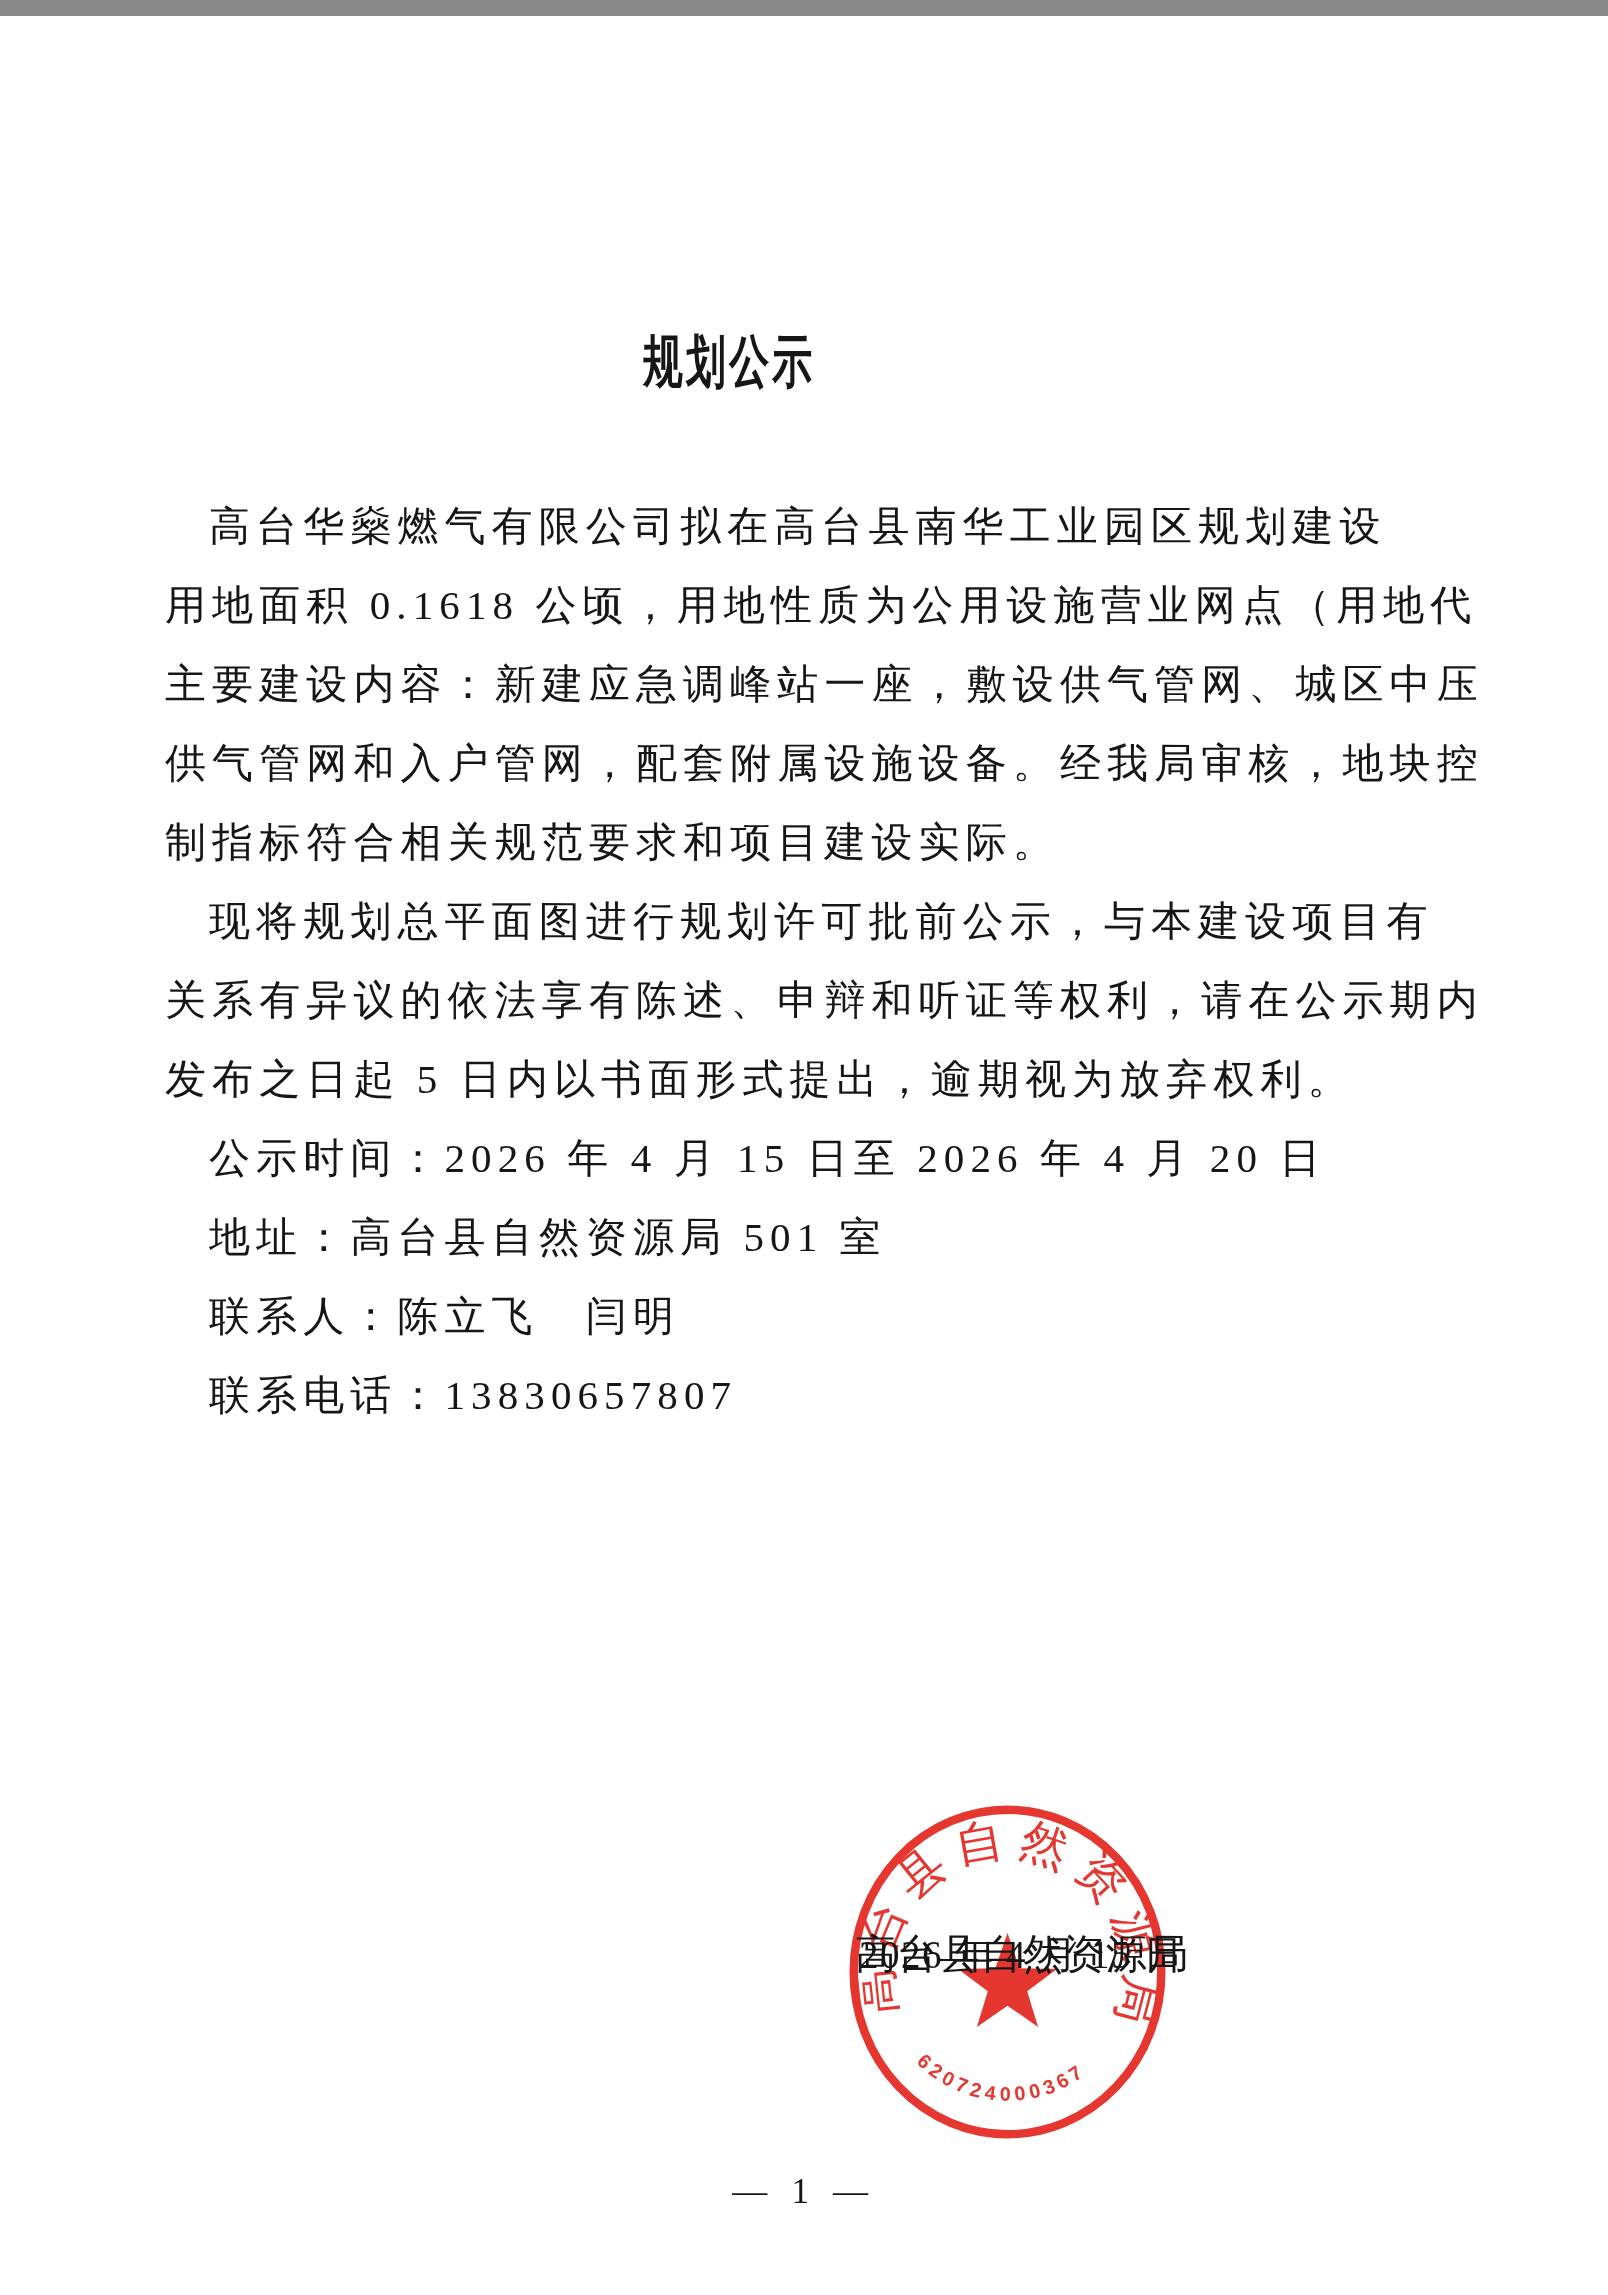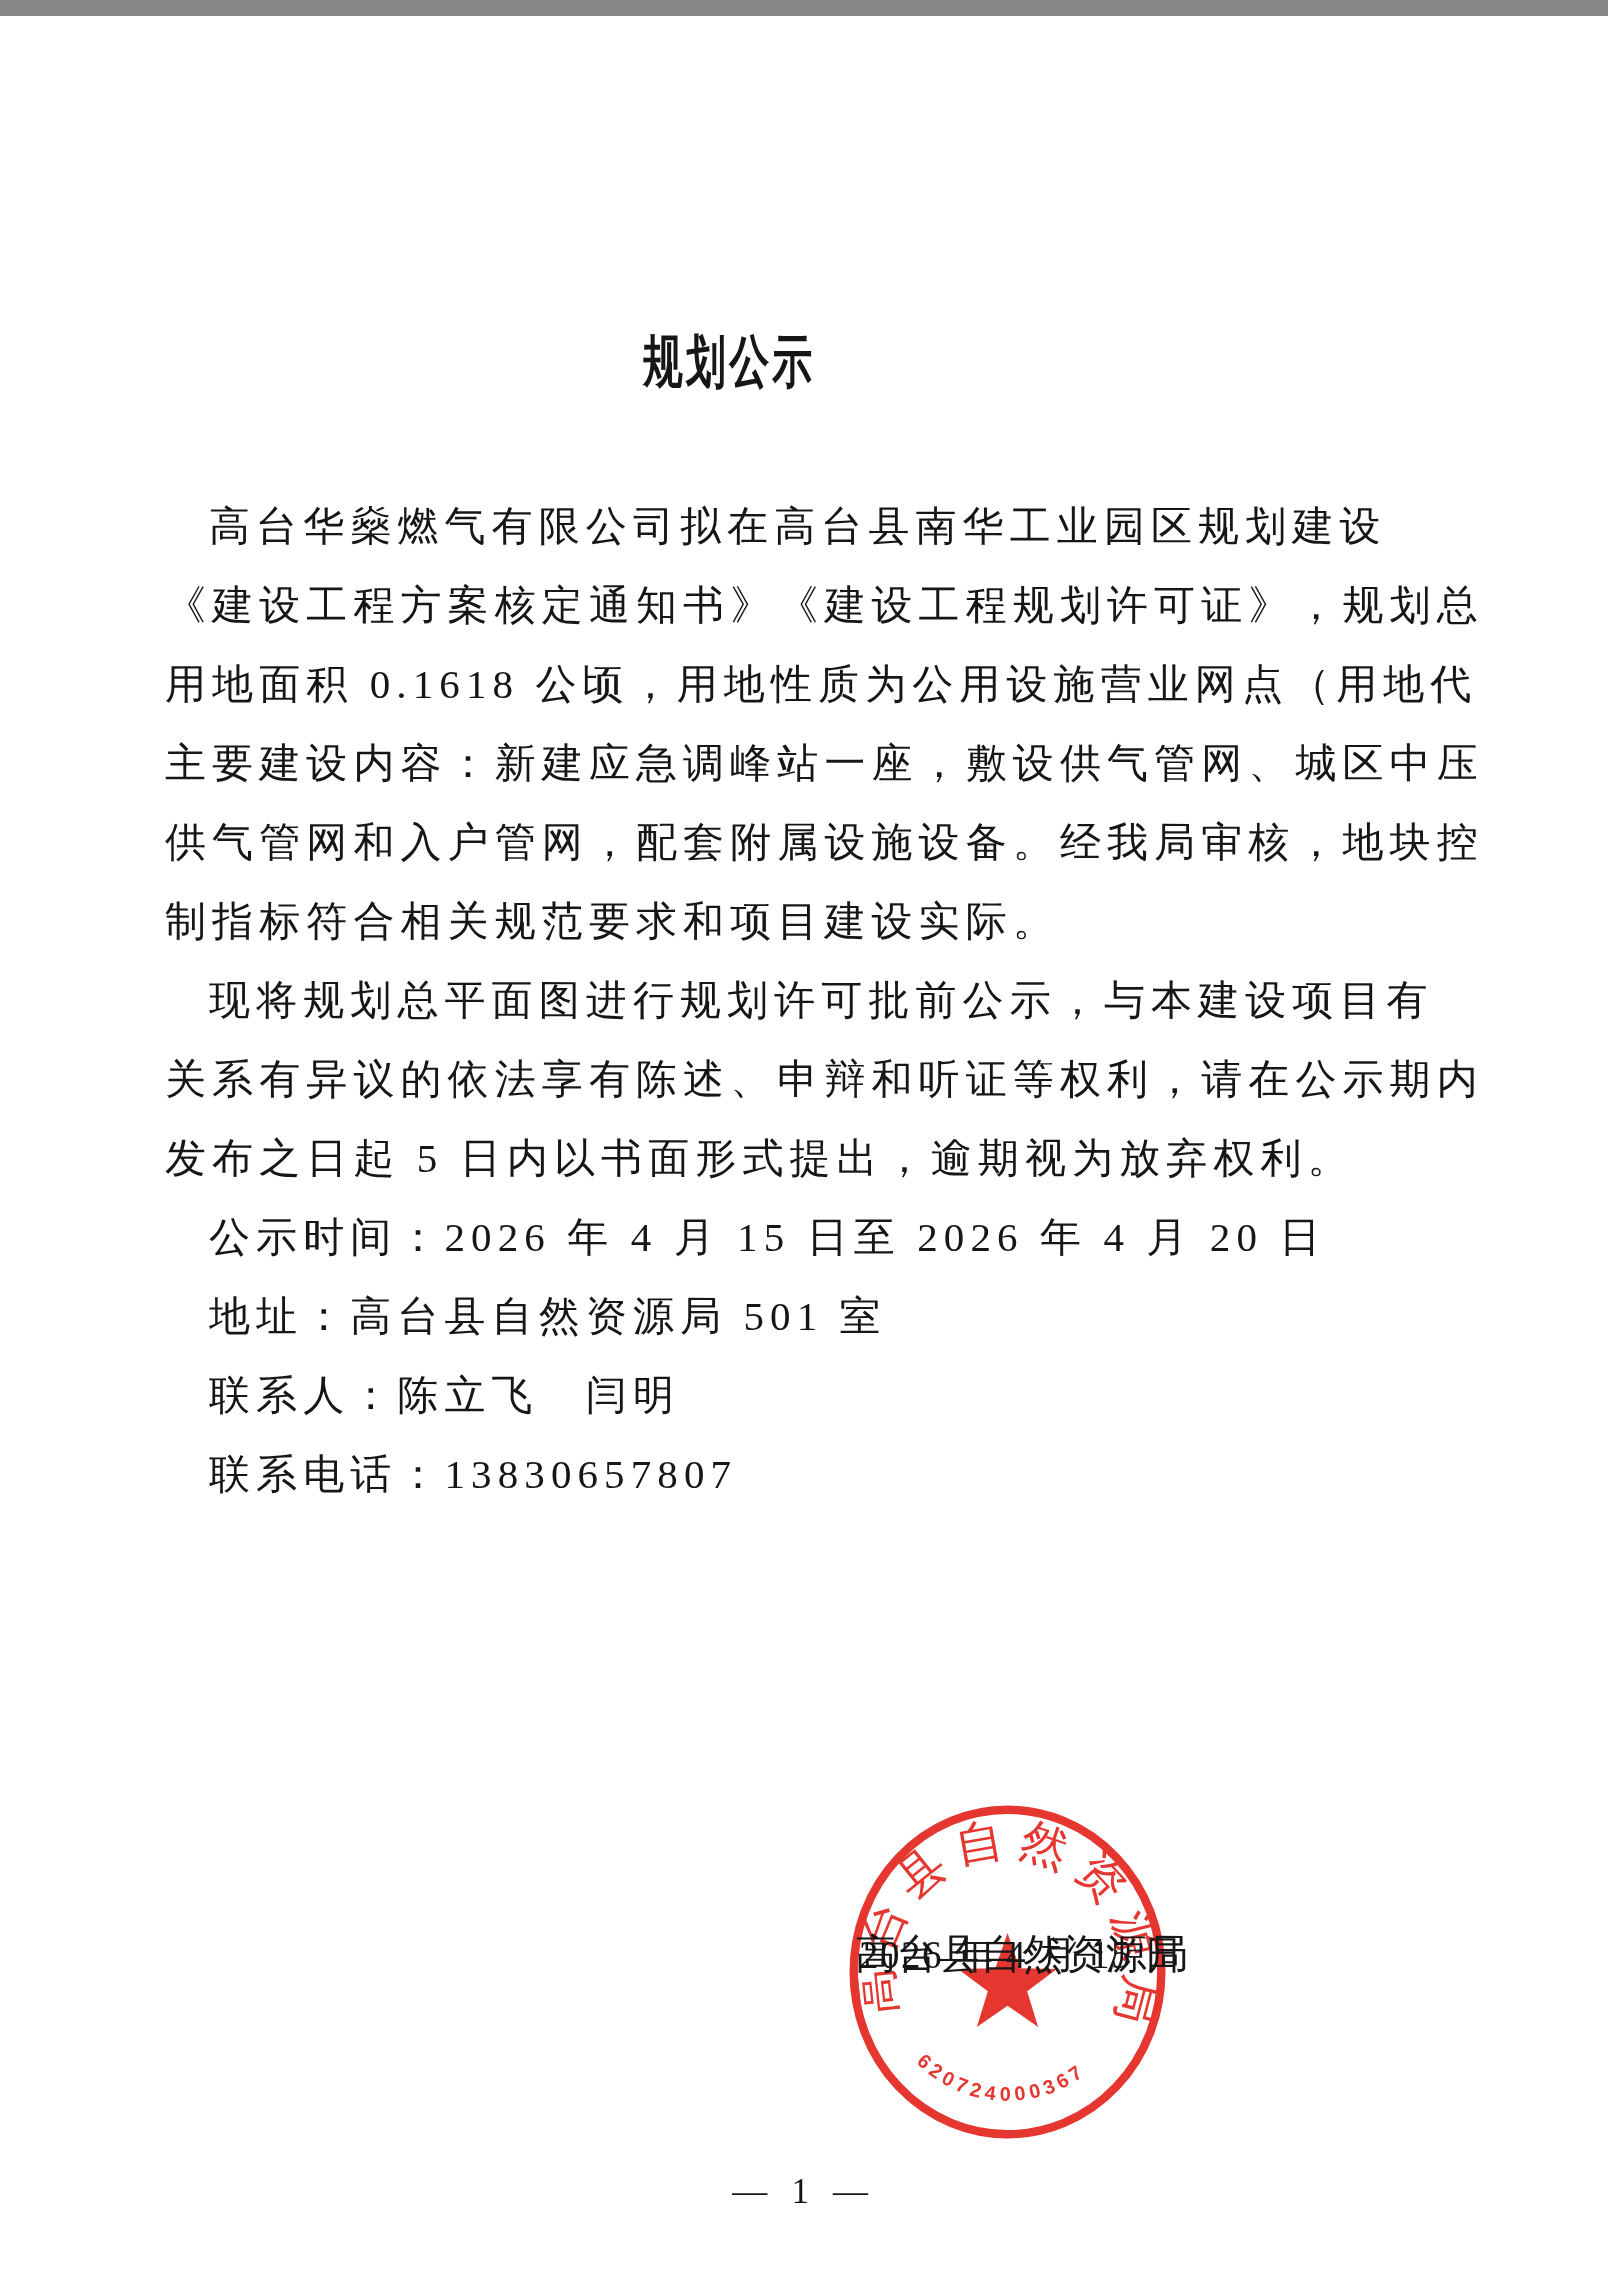--- a/index.html
+++ b/index.html
@@ -78,21 +78,20 @@
 </head>
 <body>
 
 <div class="page">
 
   <div class="doc-title">规划公示</div>
 
   <div class="body-block">
 
   <div class="body-line indent">高台华燊燃气有限公司拟在高台县南华工业园区规划建设</div>
-      <div class="body-line">《建设工程方案核定通知书》《建设工程规划许可证》，规划总</div>
       <div class="body-line">用地面积 0.1618 公顷，用地性质为公用设施营业网点（用地代</div>
       <div class="body-line">主要建设内容：新建应急调峰站一座，敷设供气管网、城区中压</div>
       <div class="body-line">供气管网和入户管网，配套附属设施设备。经我局审核，地块控</div>
       <div class="body-line">制指标符合相关规范要求和项目建设实际。</div>
       <div class="body-line indent">现将规划总平面图进行规划许可批前公示，与本建设项目有</div>
       <div class="body-line">关系有异议的依法享有陈述、申辩和听证等权利，请在公示期内</div>
       <div class="body-line">发布之日起 5 日内以书面形式提出，逾期视为放弃权利。</div>
       <div class="body-line indent">公示时间：2026 年 4 月 15 日至 2026 年 4 月 20 日</div>
       <div class="body-line indent">地址：高台县自然资源局 501 室</div>
       <div class="body-line indent">联系人：陈立飞　闫明</div>

